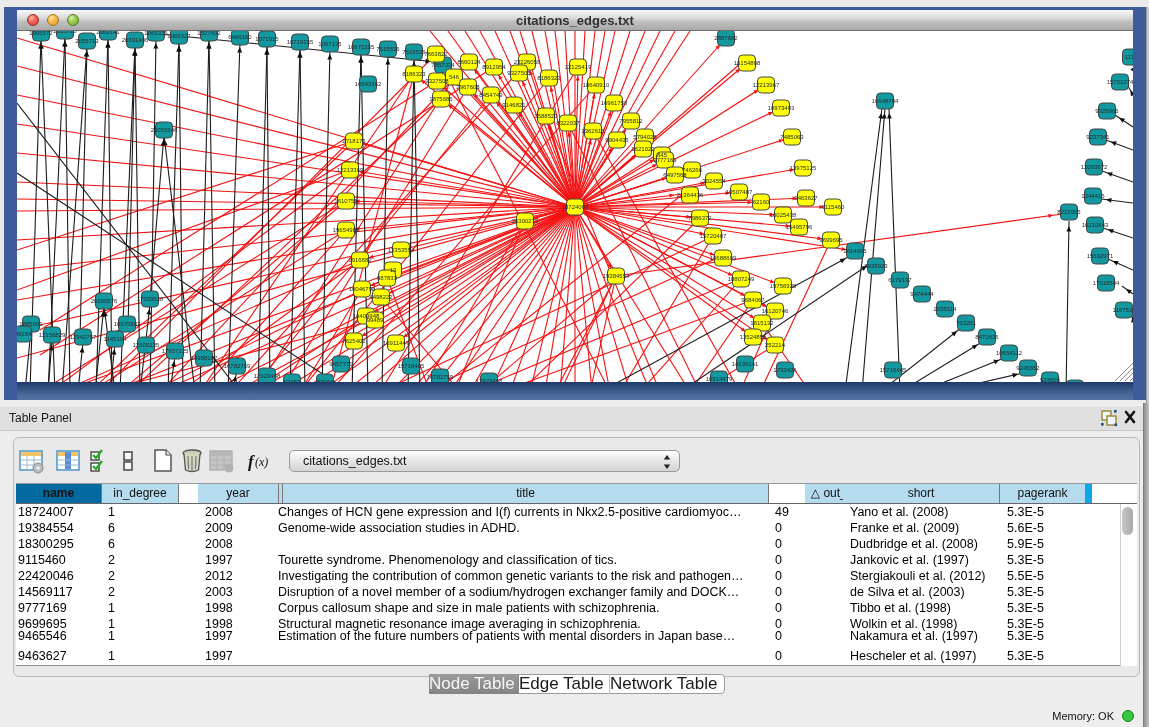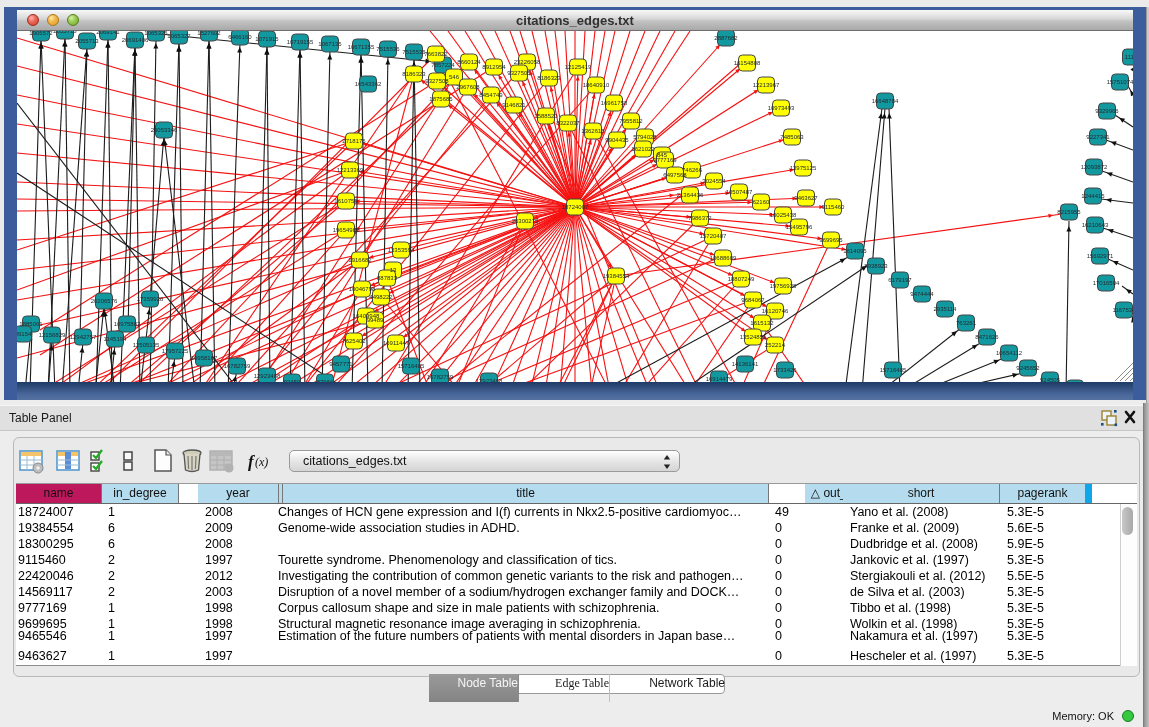--- a/index.html
+++ b/index.html
@@ -34,21 +34,21 @@
 .trow { position:absolute; left:0; width:1149px; height:16px; font-size:12.5px; color:#000; }
 .trow span { position:absolute; top:1px; white-space:nowrap; }
 .ell { overflow:hidden; text-overflow:ellipsis; }
 
 
 #sbtrack { left:1120px; top:504px; width:17px; height:162px; background:#fdfdfd; border-left:1px solid #d0d0d0; }
 #sbthumb { left:1122px; top:507px; width:11px; height:28px; background:linear-gradient(90deg,#c8c8c8,#a8a8a8); border-radius:6px; }
 
 
 #tabs { left:429px; top:674px; width:296px; height:20px; border:1px solid #9b9b9b; border-radius:4px; background:#fff; overflow:hidden; }
-.tab { position:absolute; top:0; height:28px; font-size:12px; line-height:19px; text-align:right; color:#1a1a1a; }
+.tab { position:absolute; top:0; height:20px; font-size:17px; line-height:19px; text-align:left; color:#1a1a1a; }
 #tab1 { left:0; width:90px; background:linear-gradient(#9a9a9a,#848484); color:#f5f5f5; border-right:1px solid #8a8a8a; }
 #tab2 { left:90px; width:91px; border-right:1px solid #c0c0c0; }
 #tab3 { left:181px; width:115px; }
 
 #memline { left:1000px; top:710px; width:114px; height:14px; font-size:11px; color:#111; text-align:right; }
 #memdot { left:1122px; top:710px; width:12px; height:12px; border-radius:50%; background:#35c93f; border:1px solid #1e7a22; }
 
 
 #rstrip-top { left:1146px; top:7px; width:3px; height:396px; background:#c9c9c9; border-left:1px solid #9a9a9a; }
 #rstrip { left:1143px; top:403px; width:6px; height:324px; background:linear-gradient(90deg,#8f8f8f,#c2c2c2); border-left:1px solid #7d7d7d; }
@@ -802,21 +802,21 @@
 </svg>
   <div class="abs" id="combo" style="left:289px;top:450px;width:391px;height:22px;border:1px solid #9a9a9a;border-radius:5px;background:linear-gradient(#ffffff,#e2e2e2 60%,#d5d5d5);">
      <span style="position:absolute;left:13px;top:3px;font-size:12.5px;color:#111;">citations_edges.txt</span>
      <svg style="position:absolute;right:8px;top:4px" width="8" height="14" viewBox="0 0 8 14">
        <path d="M4 0 L7.2 4.5 L0.8 4.5 Z" fill="#222"></path>
         <path d="M4 14 L7.2 9.5 L0.8 9.5 Z" fill="#222"></path>
      </svg>
   </div>
 
   <div class="abs" id="tablewhite"></div>
-  <div class="hcell" style="left:16px;width:86px;background:#be185d;">name</div>
+  <div class="hcell" style="left:16px;width:86px;background:#0369a1;font-weight:bold;">name</div>
   <div class="hcell" style="left:102px;width:77px;">in_degree</div>
   <div class="hcell" style="left:198px;width:81px;">year</div>
   <div class="hcell" style="left:279px;width:4px;background:#b5dcee;"></div>
   <div class="hcell" style="left:283px;width:486px;">title</div>
   <div class="hcell" style="left:769px;width:74px;margin-left:36px;">△ out_de…</div>
   <div class="hcell" style="left:843px;width:157px;">short</div>
   <div class="hcell" style="left:1000px;width:92px;border-right:7px solid #0ea5e9;">pagerank</div>
   <div class="abs" id="thead-bottom"></div>
   <div class="trow" style="top:504px">
 <span style="left:18px">18724007</span>
@@ -905,19 +905,19 @@
 <span style="left:775px">0</span>
       <span style="left:850px">Hescheler et al. (1997)</span>
 <span style="left:1007px">5.3E-5</span>
     </div>
 
   <div class="abs" id="sbtrack"></div>
   <div class="abs" id="sbthumb"></div>
 
   <div class="abs" id="tabs"></div>
   <div class="tab abs" id="tab1" style="left:429px;top:674px;">Node Table</div>
-  <div class="tab abs" id="tab2" style="left:519px;top:674px;font-family:Liberation Serif, serif;">Edge Table</div>
+  <div class="tab abs" id="tab2" style="left:519px;top:674px;">Edge Table</div>
   <div class="tab abs" id="tab3" style="left:610px;top:674px;">Network Table</div>
 
   <div class="abs" id="memline">Memory: OK</div>
   <div class="abs" id="memdot"></div>
   <div class="abs" id="rstrip-top"></div>
   <div class="abs" id="rstrip"></div>
 </div>
 </body></html>

